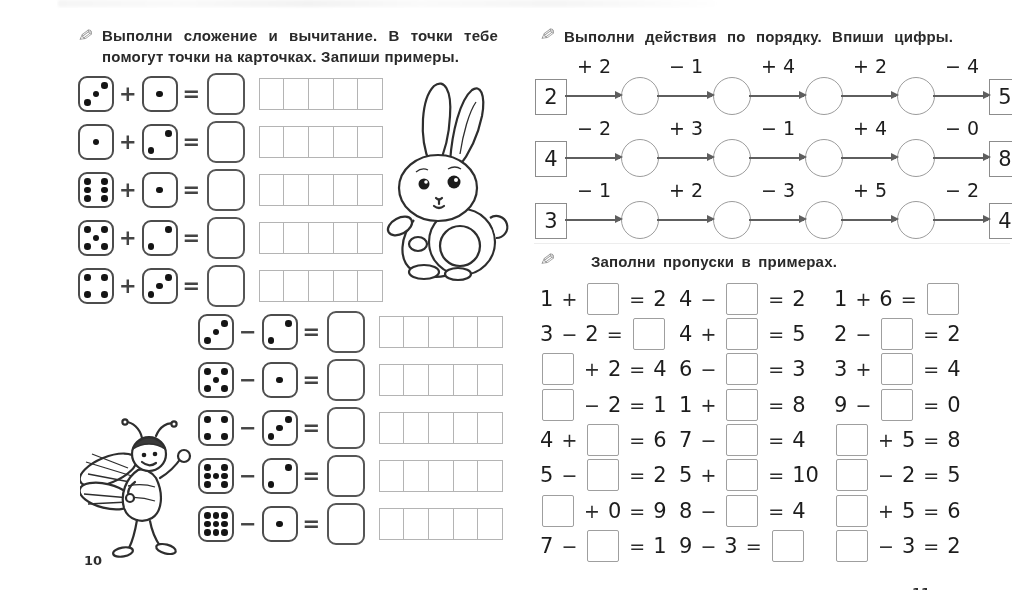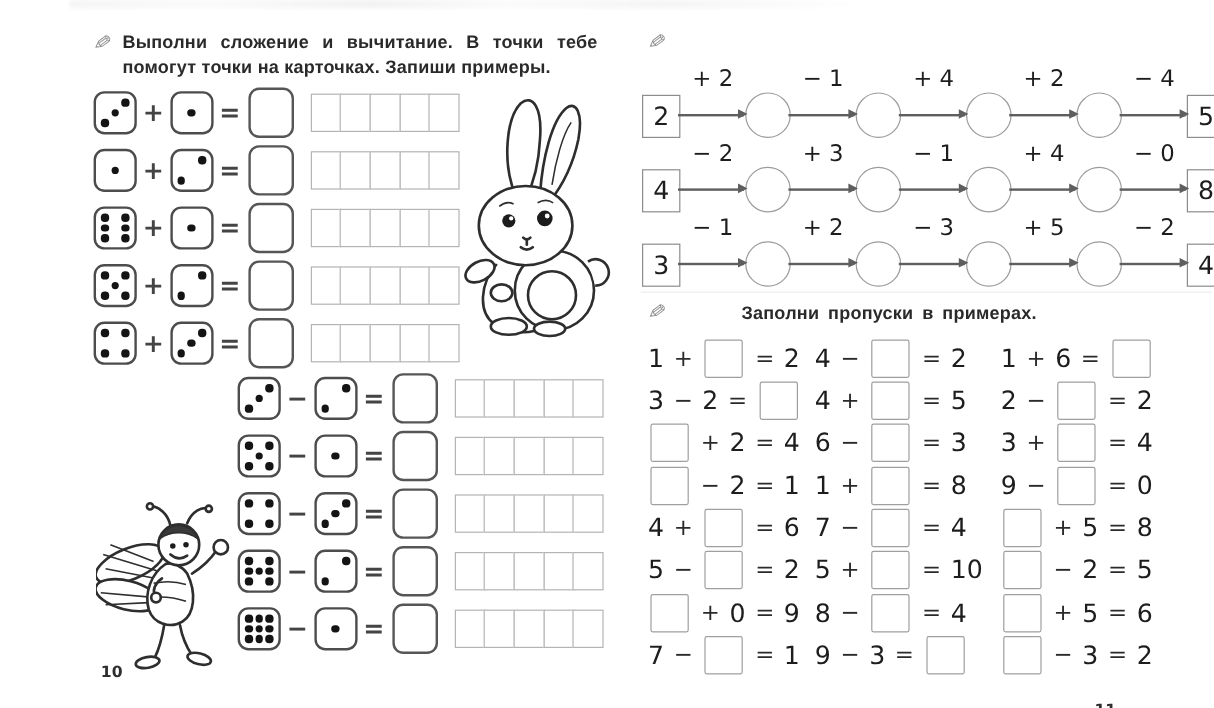--- a/index.html
+++ b/index.html
@@ -335,20 +335,21 @@
       <circle class="fl" cx="50" cy="84" r="4"></circle>
     <path class="ln" d="M57,106 C55,118 53,126 49,134"></path>
     <ellipse class="fl" cx="43" cy="138" rx="10" ry="4.5" transform="rotate(-10 43 138)"></ellipse>
     <path class="ln" d="M70,107 C72,118 76,126 80,132"></path>
     <ellipse class="fl" cx="86" cy="135" rx="10" ry="4.5" transform="rotate(14 86 135)"></ellipse>
   </svg>
 
   <div class="page-num" style="left:84px;top:553px;">10</div>
 
   <span class="pencil-icon" style="left:540px;top:24px;">✎</span>
+  <div class="instruction" style="left:564px;top:26px;width:446px;word-spacing:6px;white-space:nowrap;text-align:left;">Выполни действия по порядку. Впиши цифры.</div>
 
   <div id="chains" class="chains">
       <div class="chain-row">
         <div class="chain-box">2</div>
         <div class="chain-seg">
           <div class="op-label">+ 2</div>
           <div class="arrow"></div>
         </div>
         <div class="chain-circle"></div>
         <div class="chain-seg">
@@ -426,21 +427,21 @@
           <div class="op-label">− 2</div>
           <div class="arrow"></div>
         </div>
         <div class="chain-box">4</div>
       </div>
     </div>
 
   <div class="section-divider"></div>
 
   <span class="pencil-icon" style="left:540px;top:249px;">✎</span>
-  <div class="instruction" style="left:564px;top:251px;width:300px;word-spacing:3px;white-space:nowrap;text-align:right;">Заполни пропуски в примерах.</div>
+  <div class="instruction" style="left:564px;top:251px;width:300px;word-spacing:3px;white-space:nowrap;text-align:center;">Заполни пропуски в примерах.</div>
 
   <div id="eq-col-0" class="eq-col" style="left:537px;">
       <div class="equation">
         <span class="tok">1</span>
         <span class="tok tok-sign">+</span>
         <div class="blank-box"></div>
         <span class="tok tok-sign">=</span>
         <span class="tok">2</span>
       </div>
       <div class="equation">

